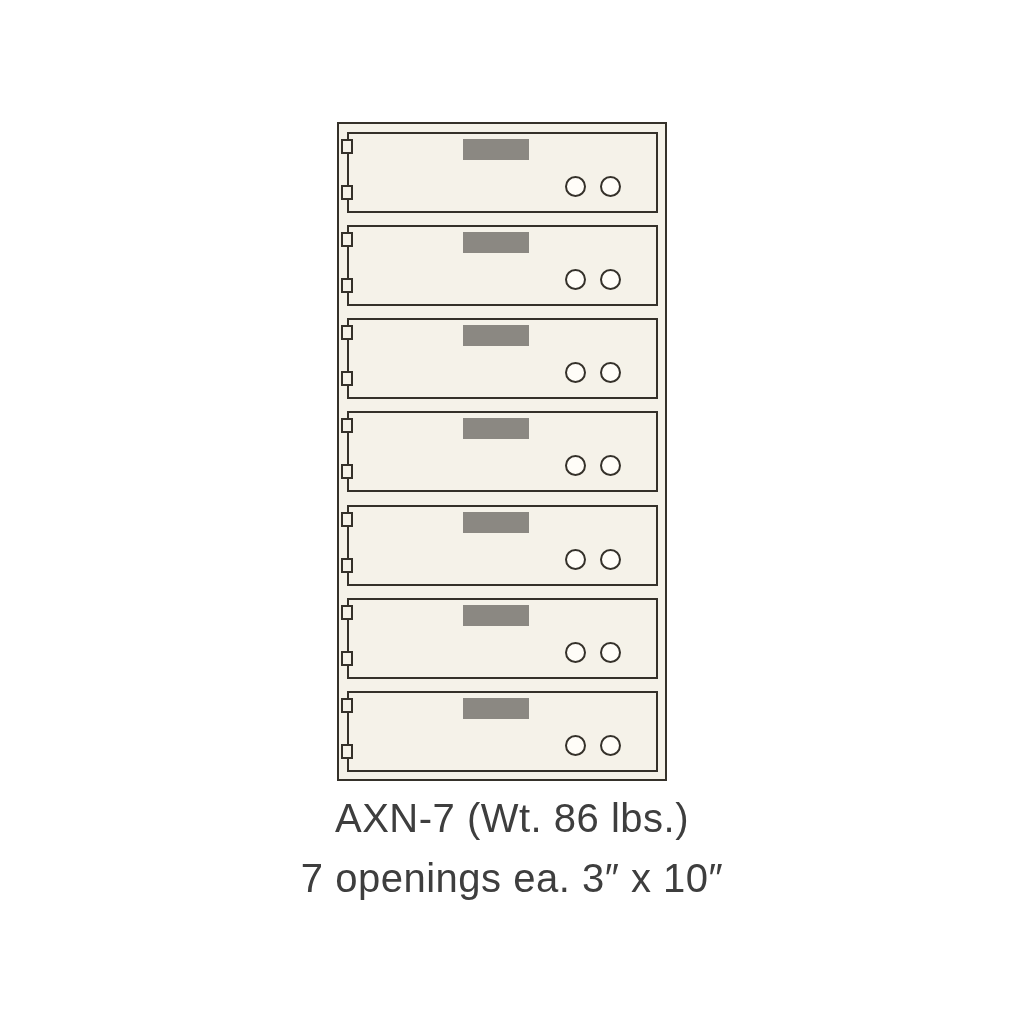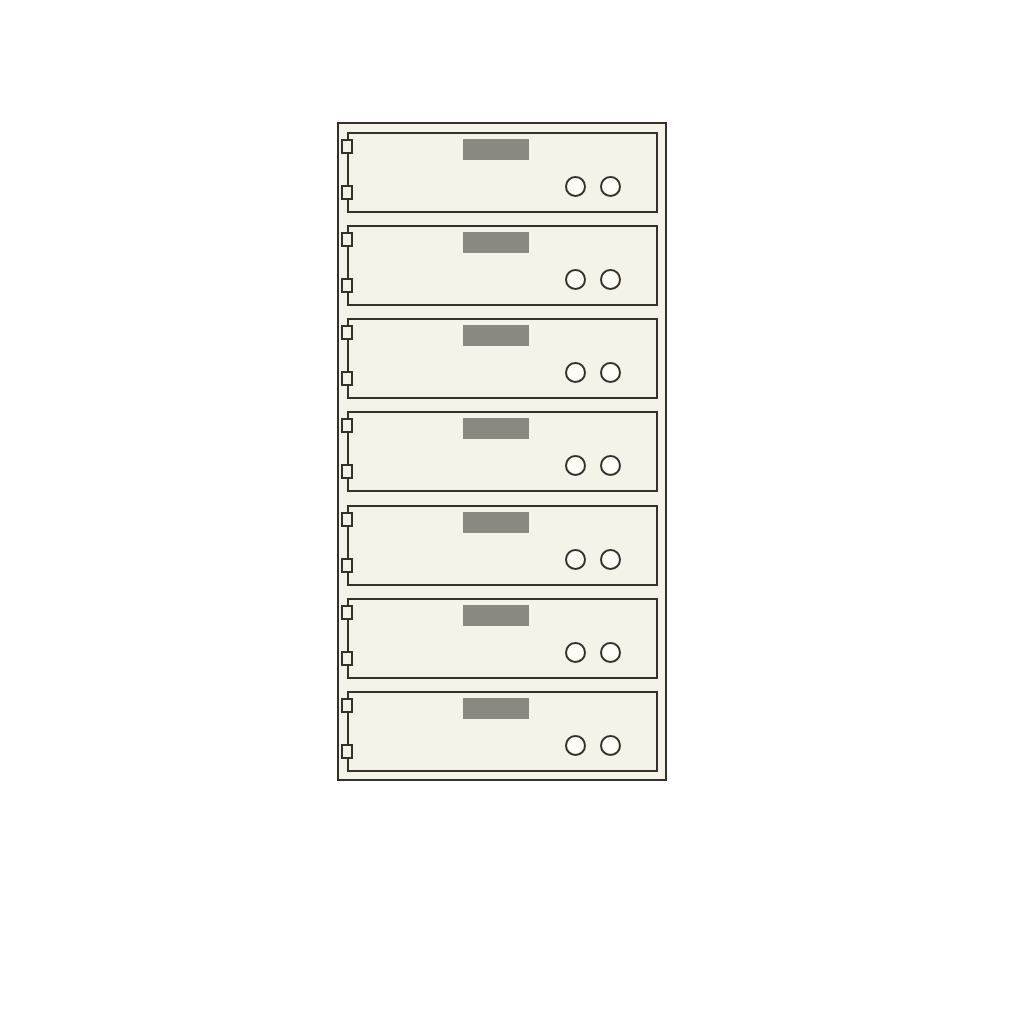--- a/index.html
+++ b/index.html
@@ -146,14 +146,16 @@
   <div class="drawer">
     <div class="hinge hinge-top"></div>
     <div class="hinge hinge-bottom"></div>
     <div class="handle"></div>
     <div class="keyhole keyhole-left"></div>
     <div class="keyhole keyhole-right"></div>
   </div>
 </div>
   </div>
   <div class="caption">
+    <div>AXN-7 (Wt. 86 lbs.)</div>
+    <div>7 openings ea. 3″ x 10″</div>
   </div>
 </div>
 
 </body></html>

